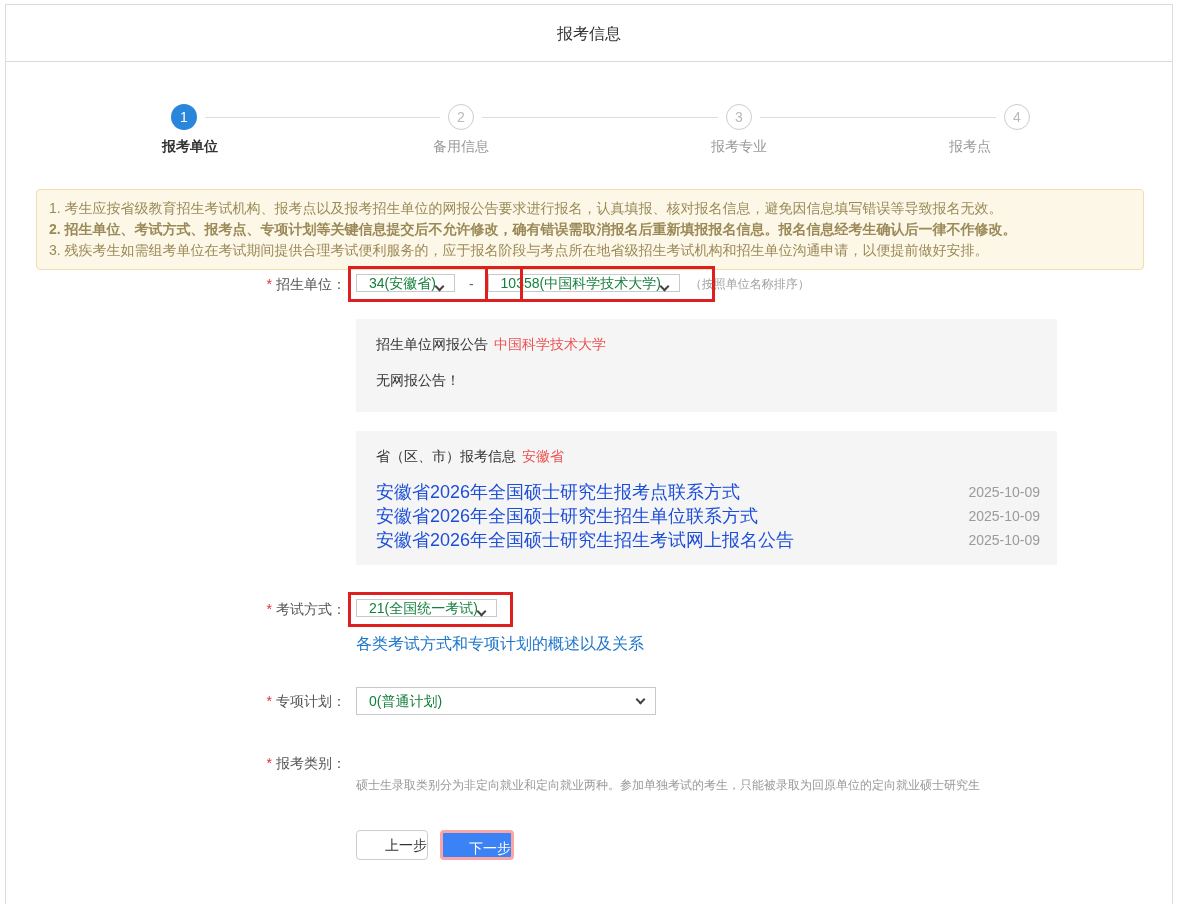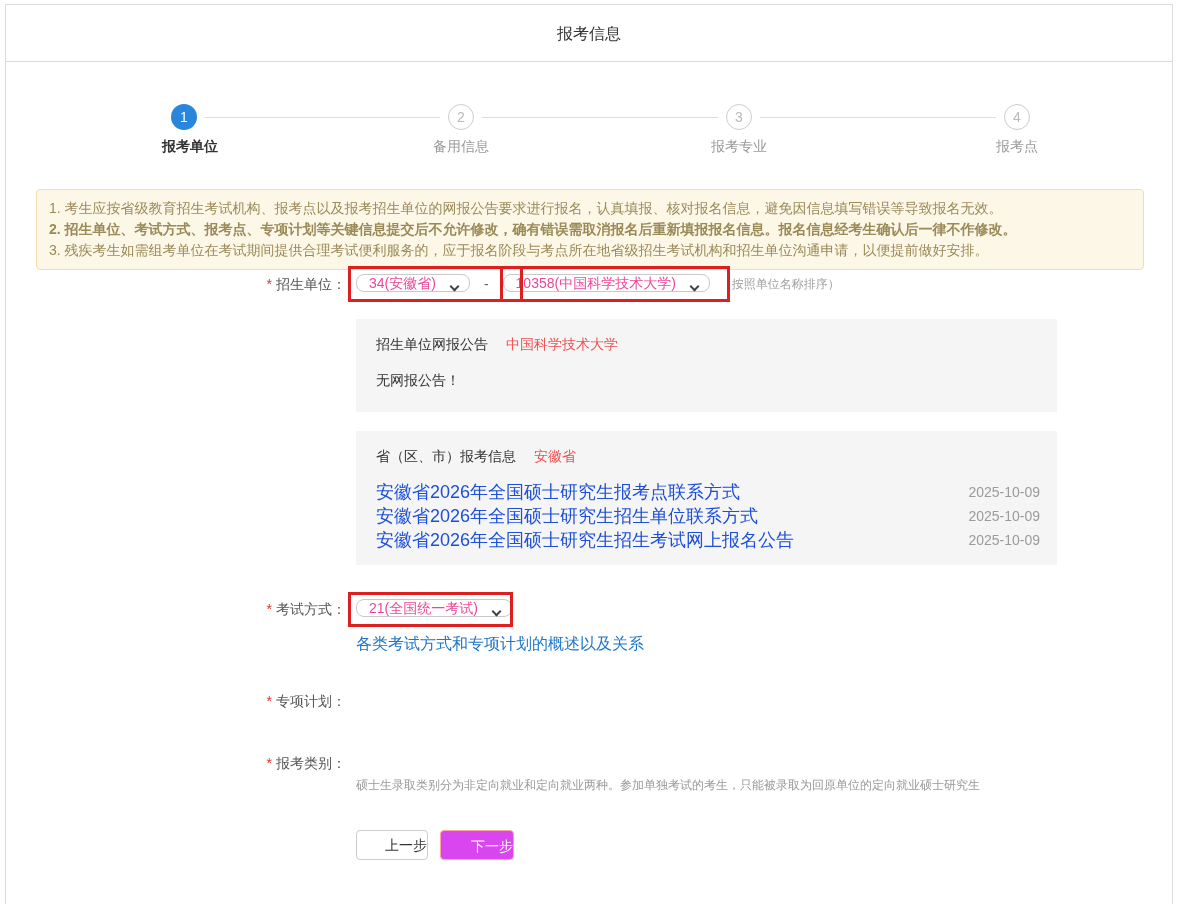--- a/index.html
+++ b/index.html
@@ -39,49 +39,49 @@
   .notice .bold { font-weight:bold; }
 
   
   .form-row { display:flex; align-items:flex-start; }
   .row-label { width:340px; text-align:right; font-size:14px; color:#555; line-height:28px; white-space:nowrap; }
   .req { color:#e03131; margin-right:4px; }
   .row-controls { margin-left:10px; display:flex; align-items:flex-start; }
 
   .sel-wrap { position:relative; display:inline-block; }
   .sel {
-    position:relative; height:28px; border:1px solid #c9c9c9; border-radius:8px;
-    background:#fff; padding:0 33px 0 12px; line-height:26px; font-size:14px; color:#ec4899;
+    position:relative; height:28px; border:1px solid #c9c9c9; border-radius:0;
+    background:#fff; padding:0 18px 0 12px; line-height:26px; font-size:14px; color:#15803d;
     cursor:pointer; white-space:nowrap; overflow:hidden;
   }
   .chev {
     position:absolute; right:11px; top:8px; width:7px; height:7px;
     border-right:2px solid #444; border-bottom:2px solid #444; transform:rotate(45deg);
   }
   .hl { position:absolute; border:3px solid #dd1f1f; pointer-events:none; z-index:5; }
 
   .sep { line-height:28px; margin:0 14px; color:#666; font-size:14px; }
   .hint { line-height:28px; margin-left:10px; color:#a0a0a0; font-size:12px; }
 
   .gray-box { margin-left:350px; width:701px; background:#f5f5f5; padding:17px 17px 17px 20px; }
   .gb-title { font-size:14px; color:#333; }
-  .gb-red { color:#ee5151; margin-left:18px; }
+  .gb-red { color:#ee5151; margin-left:6px; }
   .gb-body { margin-top:18px; font-size:14px; color:#333; }
   .gb-links { margin-top:14px; }
   .gb-link-row { display:flex; justify-content:space-between; line-height:24px; }
   .gb-link { font-size:18px; color:#1d4ed8; text-decoration:none; cursor:pointer; }
   .gb-date { font-size:14px; color:#9b9b9b; }
 
   .sub-link { margin-left:350px; margin-top:11px; font-size:16px; color:#2077c8; text-decoration:none; display:inline-block; cursor:pointer; }
   .sub-note { margin-left:350px; margin-top:0; font-size:12px; color:#999; }
 
   .btn-row { margin-left:350px; margin-top:36px; display:flex; }
   .btn { height:30px; border-radius:4px; font-size:14px; text-align:right; line-height:28px; cursor:pointer; }
   .btn-prev { width:72px; background:#fff; border:1px solid #ccc; color:#333; }
-  .btn-next { width:74px; background:#d946ef; border:1px solid #fca5a5; color:#fff; margin-left:12px; line-height:30px; }
+  .btn-next { width:74px; background:#3b82f6; border:3px solid #fca5a5; color:#fff; margin-left:12px; line-height:30px; }
 
   .mt-row1 { }
   .mt-box1 { margin-top:21px; }
   .mt-box2 { margin-top:19px; }
   .mt-ksfs { margin-top:30px; }
   .mt-zxjh { margin-top:32px; }
   .mt-bklb { margin-top:34px; }
 </style>
 </head>
 <body>
@@ -93,21 +93,21 @@
   </div>
 
   <div class="stepper">
     <div class="step-circle active" style="left:165px">1</div>
     <div class="step-circle" style="left:442px">2</div>
     <div class="step-circle" style="left:720px">3</div>
     <div class="step-circle" style="left:998px">4</div>
     <div class="step-label active" style="left:104px">报考单位</div>
     <div class="step-label" style="left:375px">备用信息</div>
     <div class="step-label" style="left:653px">报考专业</div>
-    <div class="step-label" style="left:931px">报考点</div>
+    <div class="step-label" style="left:884px">报考点</div>
     <div class="step-line" style="left:199px;width:235px"></div>
     <div class="step-line" style="left:476px;width:236px"></div>
     <div class="step-line" style="left:754px;width:236px"></div>
   </div>
 
   <div class="notice">
     <div>1. 考生应按省级教育招生考试机构、报考点以及报考招生单位的网报公告要求进行报名，认真填报、核对报名信息，避免因信息填写错误等导致报名无效。</div>
     <div class="bold">2. 招生单位、考试方式、报考点、专项计划等关键信息提交后不允许修改，确有错误需取消报名后重新填报报名信息。报名信息经考生确认后一律不作修改。</div>
     <div>3. 残疾考生如需组考单位在考试期间提供合理考试便利服务的，应于报名阶段与考点所在地省级招生考试机构和招生单位沟通申请，以便提前做好安排。</div>
   </div>
@@ -171,20 +171,26 @@
         </span>
         <span class="hl" style="left:-8px;top:-3px;width:165px;height:35px"></span>
       </span>
     </div>
   </div>
   <a class="sub-link">各类考试方式和专项计划的概述以及关系</a>
 
   
   <div class="form-row mt-zxjh">
     <div class="row-label"><span class="req">*</span><span>专项计划：</span></div>
+    <div class="row-controls">
+      <span class="sel" style="width:300px">
+        <span>0(普通计划)</span>
+        <span class="chev"></span>
+      </span>
+    </div>
   </div>
 
   
   <div class="form-row mt-bklb">
     <div class="row-label"><span class="req">*</span><span>报考类别：</span></div>
   </div>
   <div class="sub-note">硕士生录取类别分为非定向就业和定向就业两种。参加单独考试的考生，只能被录取为回原单位的定向就业硕士研究生</div>
 
   
   <div class="btn-row">

